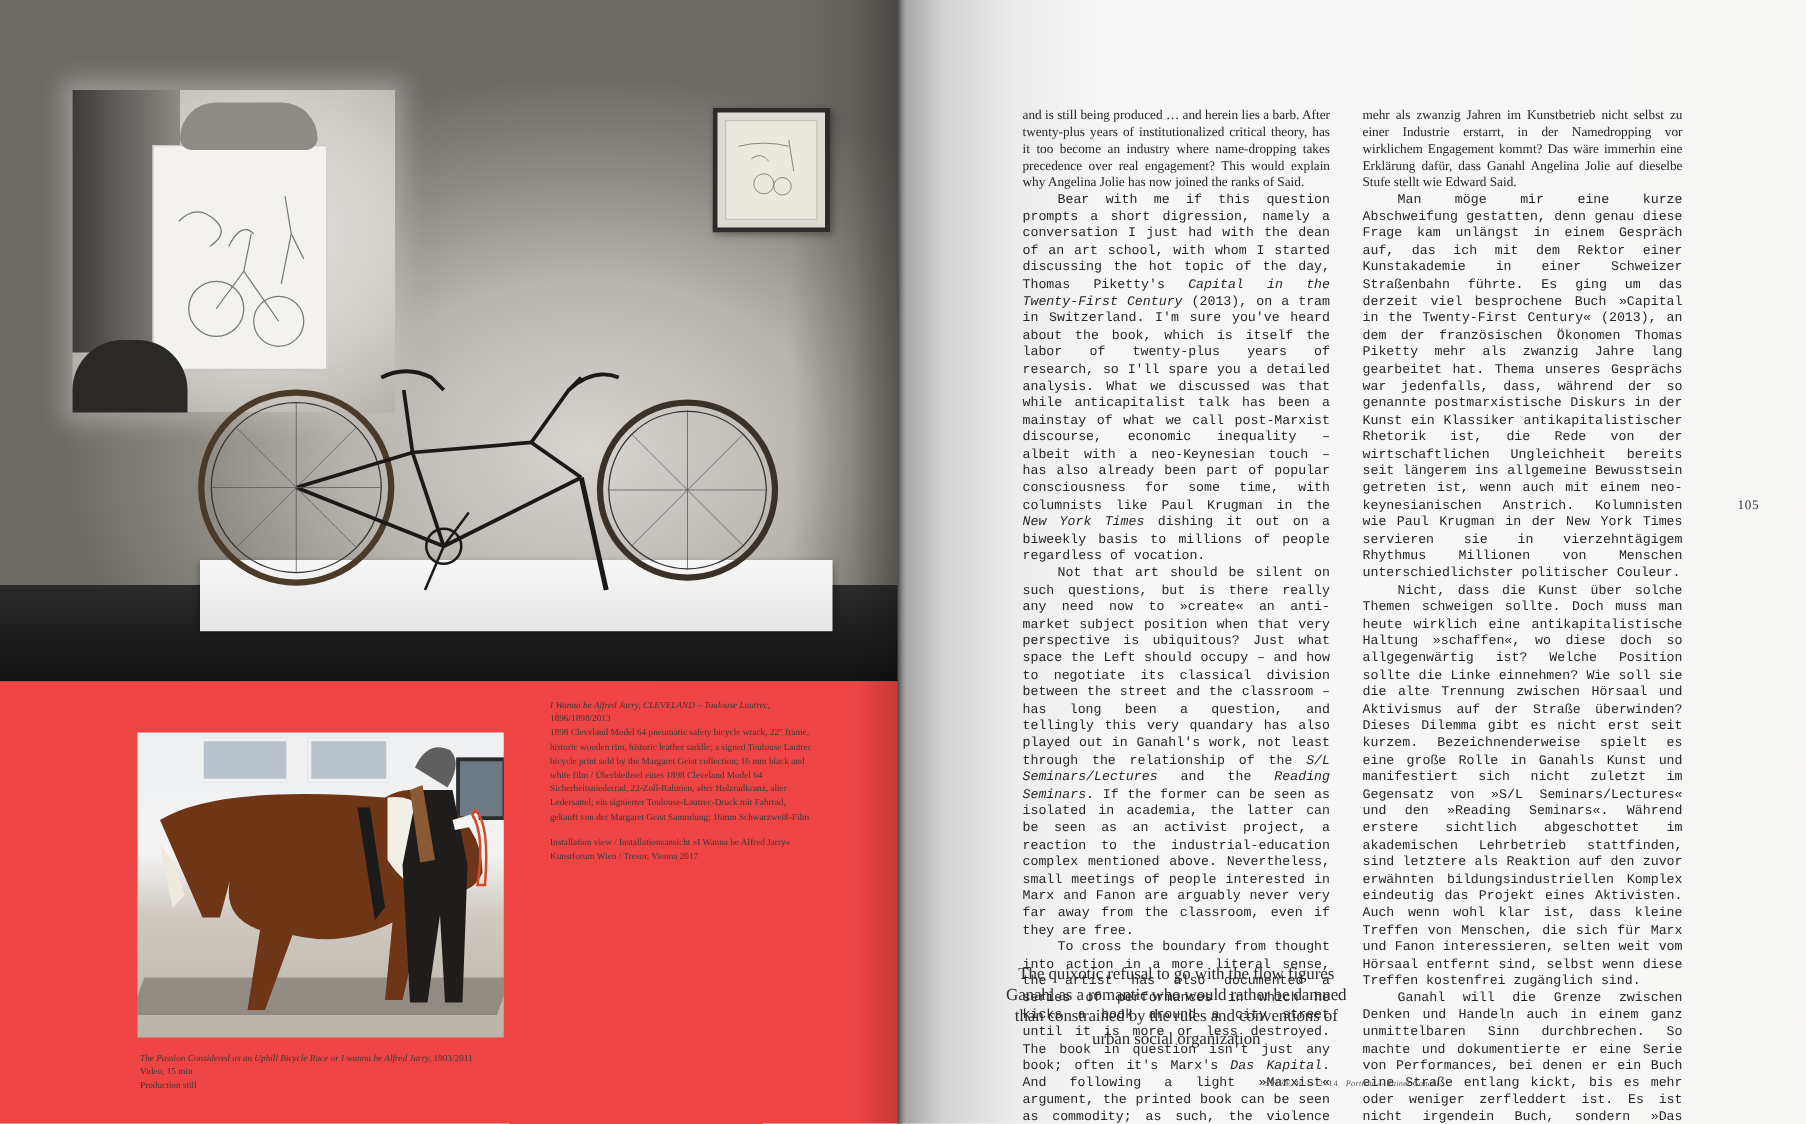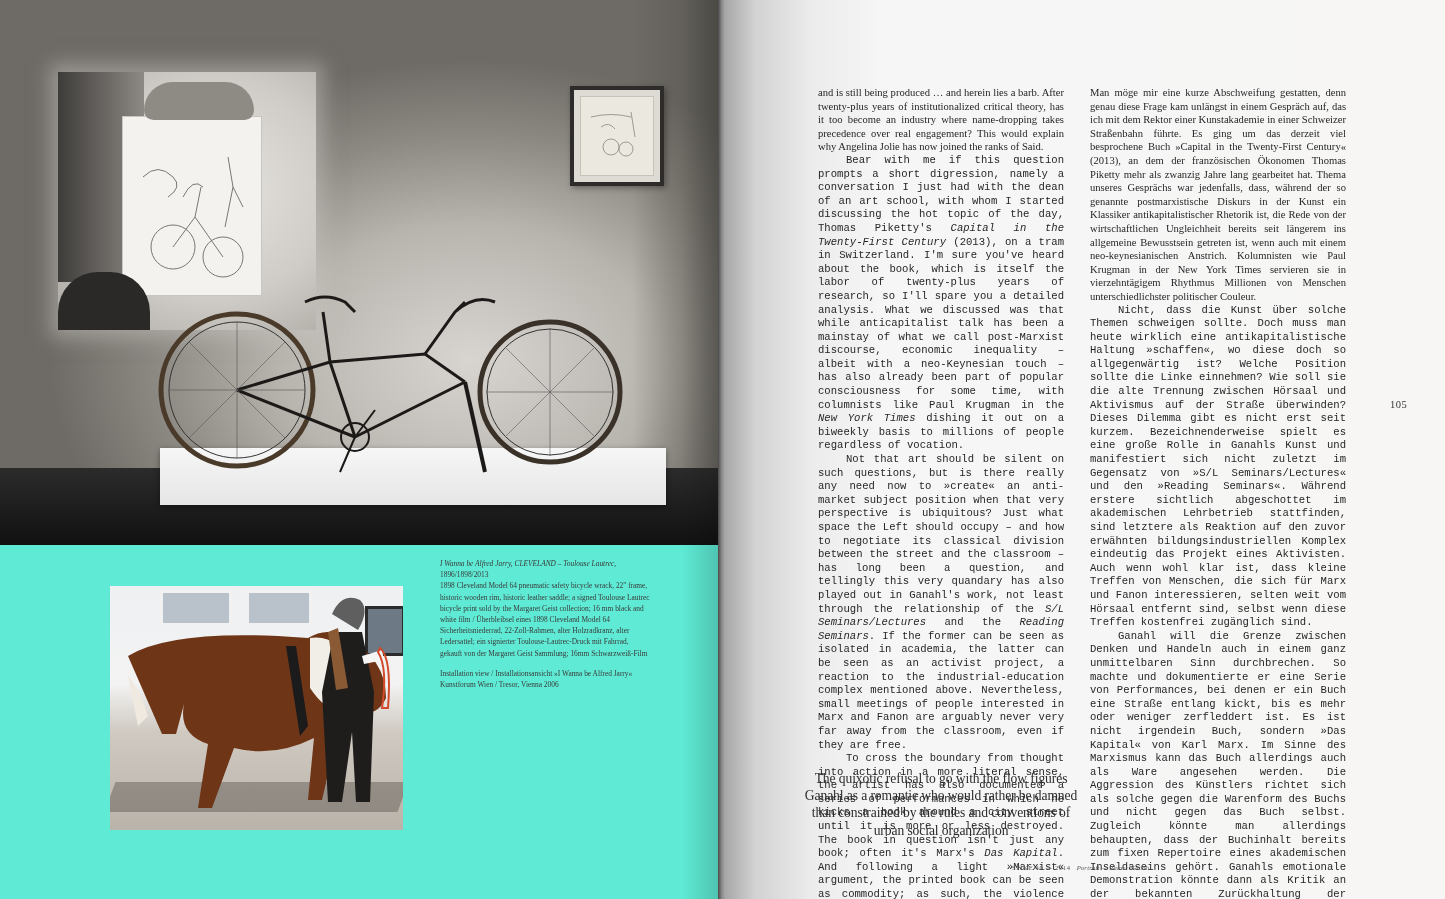--- a/index.html
+++ b/index.html
@@ -1,20 +1,20 @@
 <!DOCTYPE html>
 <html><head>
 <meta charset="utf-8">
 <style>
   * { box-sizing: border-box; margin: 0; padding: 0; }
   html, body { width: 1445px; height: 899px; overflow: hidden; background: #f4f3f2; }
   body { position: relative; font-family: "Liberation Serif", "DejaVu Serif", serif; color: #2a2a2a; }
 
   
-  .page-left { position: absolute; left: 0; top: 0; width: 722px; height: 899px; background: #5eead4; overflow: hidden; }
+  .page-left { position: absolute; left: 0; top: 0; width: 722px; height: 899px; background: #ef4444; overflow: hidden; }
   .page-left::after { content: ""; position: absolute; right: 0; top: 0; width: 40px; height: 100%;
     background: linear-gradient(to right, rgba(0,0,0,0), rgba(0,0,0,0.18)); pointer-events:none; }
 
   
   .hero { position: absolute; left: 0; top: 0; width: 722px; height: 545px; overflow: hidden;
     background: radial-gradient(ellipse 420px 300px at 470px 360px, #d8d5d1 0%, #b8b4ae 45%, #8c8882 75%, #6e6b66 100%); }
   .hero .wall-right { position:absolute; right:0; top:0; width:90px; height:100%;
     background: linear-gradient(to right, rgba(120,116,108,0), rgba(80,78,72,0.7)); }
   .hero .floor { position:absolute; left:0; top:468px; width:100%; height:77px; background: linear-gradient(#2c2b2c, #121112); }
   .projection { position:absolute; left:58px; top:72px; width:258px; height:258px;
@@ -116,55 +116,62 @@
       </g>
     </svg>
   </div>
 
   <div class="caption-install">
     <p>
       <span class="title-line">I Wanna be Alfred Jarry, CLEVELAND – Toulouse Lautrec,</span><br>
       <span>1896/1898/2013</span><br>
       <span>1898 Cleveland Model 64 pneumatic safety bicycle wrack, 22" frame, historic wooden rim, historic leather saddle; a signed Toulouse Lautrec bicycle print sold by the Margaret Geist collection; 16 mm black and white film / Überbleibsel eines 1898 Cleveland Model 64 Sicherheitsniederrad, 22-Zoll-Rahmen, alter Holzradkranz, alter Ledersattel; ein signierter Toulouse-Lautrec-Druck mit Fahrrad, gekauft von der Margaret Geist Sammlung; 16mm Schwarzweiß-Film</span>
     </p>
-    <p>Installation view / Installationsansicht »I Wanna be Alfred Jarry« Kunstforum Wien / Tresor, Vienna 2006</p>
+    <p>Installation view / Installationsansicht »I Wanna be Alfred Jarry« Kunstforum Wien / Tresor, Vienna 2017</p>
   </div>
 
   <div class="cow-photo" title="Man in fur hat standing beside a brown and white cow wearing a decorated collar">
     <div class="window" style="left:50px;width:72px;"></div>
     <div class="window" style="left:136px;width:66px;"></div>
     <div class="window" style="left:255px;top:20px;width:40px;height:50px;background:#6d7a85;border-color:#2b2b2b;"></div>
     <div class="shadow"></div>
     <svg width="293" height="244" viewBox="0 0 293 244" style="position:absolute;left:0;top:0;">
       <path d="M18 70 q40 -25 150 -20 l30 2 q20 -12 38 0 q40 20 40 60 q-8 18 -26 14 l-22 -22 l-2 50 l-14 60 l-14 0 l6 -62 q-40 20 -80 10 l-22 60 l-14 0 l10 -64 q-30 -10 -24 -40 l-8 30 l-14 0 z" fill="#6e3517"></path>
       <path d="M200 52 q30 -4 40 30 q10 30 0 40 q-20 10 -40 -20 z" fill="#f1eee8"></path>
       <path d="M18 90 q10 10 20 40 l-10 10 z" fill="#efe9e0"></path>
       <path d="M176 60 l10 0 l12 80 l-8 10 z" fill="#1b1b1b"></path>
       <path d="M222 28 q10 -22 28 -14 q10 10 -2 30 z" fill="#5f5f5f"></path>
       <path d="M224 46 l28 0 l12 60 l-4 110 l-14 0 l-4 -70 l-10 70 l-14 0 l-6 -110 z" fill="#1e1d1c"></path>
       <path d="M218 46 l10 -4 l10 60 l-12 2 z" fill="#8a5a35"></path>
       <path d="M252 70 l20 -6 l2 10 l-20 4 z" fill="#f5f5f5"></path>
       <path d="M270 62 q12 10 8 60 l-6 0 q6 -40 -4 -56 z" fill="none" stroke="#d24a2a" stroke-width="2"></path>
     </svg>
   </div>
 
+  <div class="caption-video">
+    <span class="italic">The Passion Considered as an Uphill Bicycle Race or I wanna be Alfred Jarry,</span>
+    <span>1903/2011</span><br>
+    <span>Video, 15 min</span><br>
+    <span>Production still</span>
+  </div>
 </div>
 
 <div class="spine"></div>
 
 <div class="page-right">
 
   <div class="col col-en">
     <p><span>and is still being produced … and herein lies a barb. After twenty-plus years of institutionalized critical theory, has it too become an industry where name-dropping takes precedence over real engagement? This would explain why Angelina Jolie has now joined the ranks of Said.</span></p>
     <p><span>Bear with me if this question prompts a short digression, namely a conversation I just had with the dean of an art school, with whom I started discussing the hot topic of the day, Thomas Piketty's </span><i>Capital in the Twenty-First Century</i><span> (2013), on a tram in Switzerland. I'm sure you've heard about the book, which is itself the labor of twenty-plus years of research, so I'll spare you a detailed analysis. What we discussed was that while anticapitalist talk has been a mainstay of what we call post-Marxist discourse, economic inequality – albeit with a neo-Keynesian touch – has also already been part of popular consciousness for some time, with columnists like Paul Krugman in the </span><i>New York Times</i><span> dishing it out on a biweekly basis to millions of people regardless of vocation.</span></p>
     <p><span>Not that art should be silent on such questions, but is there really any need now to »create« an anti-market subject position when that very perspective is ubiquitous? Just what space the Left should occupy – and how to negotiate its classical division between the street and the classroom – has long been a question, and tellingly this very quandary has also played out in Ganahl's work, not least through the relationship of the </span><i>S/L Seminars/Lectures</i><span> and the </span><i>Reading Seminars</i><span>. If the former can be seen as isolated in academia, the latter can be seen as an activist project, a reaction to the industrial-education complex mentioned above. Nevertheless, small meetings of people interested in Marx and Fanon are arguably never very far away from the classroom, even if they are free.</span></p>
     <p><span>To cross the boundary from thought into action in a more literal sense, the artist has also documented a series of performances in which he kicks a book around a city street until it is more or less destroyed. The book in question isn't just any book; often it's Marx's </span><i>Das Kapital</i><span>. And following a light »Marxist« argument, the printed book can be seen as commodity; as such, the violence the artist renders against it is a way of enacting resistance to the commodity form. At the same time, however, the content of such a book might have itself become co-opted as the stock-in-trade of academic insularism, so Ganahl's impassioned demonstration could be taken as a rebuke to the conventional reticence of the intellectual Left.</span></p>
   </div>
 
   <div class="col col-de">
+    <p>mehr als zwanzig Jahren im Kunstbetrieb nicht selbst zu einer Industrie erstarrt, in der Namedropping vor wirklichem Engagement kommt? Das wäre immerhin eine Erklärung dafür, dass Ganahl Angelina Jolie auf dieselbe Stufe stellt wie Edward Said.</p>
     <p>Man möge mir eine kurze Abschweifung gestatten, denn genau diese Frage kam unlängst in einem Gespräch auf, das ich mit dem Rektor einer Kunstakademie in einer Schweizer Straßenbahn führte. Es ging um das derzeit viel besprochene Buch »Capital in the Twenty-First Century« (2013), an dem der französischen Ökonomen Thomas Piketty mehr als zwanzig Jahre lang gearbeitet hat. Thema unseres Gesprächs war jedenfalls, dass, während der so genannte postmarxistische Diskurs in der Kunst ein Klassiker antikapitalistischer Rhetorik ist, die Rede von der wirtschaftlichen Ungleichheit bereits seit längerem ins allgemeine Bewusstsein getreten ist, wenn auch mit einem neo-keynesianischen Anstrich. Kolumnisten wie Paul Krugman in der New York Times servieren sie in vierzehntägigem Rhythmus Millionen von Menschen unterschiedlichster politischer Couleur.</p>
     <p>Nicht, dass die Kunst über solche Themen schweigen sollte. Doch muss man heute wirklich eine antikapitalistische Haltung »schaffen«, wo diese doch so allgegenwärtig ist? Welche Position sollte die Linke einnehmen? Wie soll sie die alte Trennung zwischen Hörsaal und Aktivismus auf der Straße überwinden? Dieses Dilemma gibt es nicht erst seit kurzem. Bezeichnenderweise spielt es eine große Rolle in Ganahls Kunst und manifestiert sich nicht zuletzt im Gegensatz von »S/L Seminars/Lectures« und den »Reading Seminars«. Während erstere sichtlich abgeschottet im akademischen Lehrbetrieb stattfinden, sind letztere als Reaktion auf den zuvor erwähnten bildungsindustriellen Komplex eindeutig das Projekt eines Aktivisten. Auch wenn wohl klar ist, dass kleine Treffen von Menschen, die sich für Marx und Fanon interessieren, selten weit vom Hörsaal entfernt sind, selbst wenn diese Treffen kostenfrei zugänglich sind.</p>
     <p>Ganahl will die Grenze zwischen Denken und Handeln auch in einem ganz unmittelbaren Sinn durchbrechen. So machte und dokumentierte er eine Serie von Performances, bei denen er ein Buch eine Straße entlang kickt, bis es mehr oder weniger zerfleddert ist. Es ist nicht irgendein Buch, sondern »Das Kapital« von Karl Marx. Im Sinne des Marxismus kann das Buch allerdings auch als Ware angesehen werden. Die Aggression des Künstlers richtet sich als solche gegen die Warenform des Buchs und nicht gegen das Buch selbst. Zugleich könnte man allerdings behaupten, dass der Buchinhalt bereits zum fixen Repertoire eines akademischen Inseldaseins gehört. Ganahls emotionale Demonstration könnte dann als Kritik an der bekannten Zurückhaltung der intellektuellen Linken verstanden werden.</p>
   </div>
 
   <div class="pullquote">The quixotic refusal to go with the flow figures Ganahl as a romantic who would rather be damned than constrained by the rules and conventions of urban social organization</div>
 
   <div class="folio">105</div>
 
   <div class="footer">

